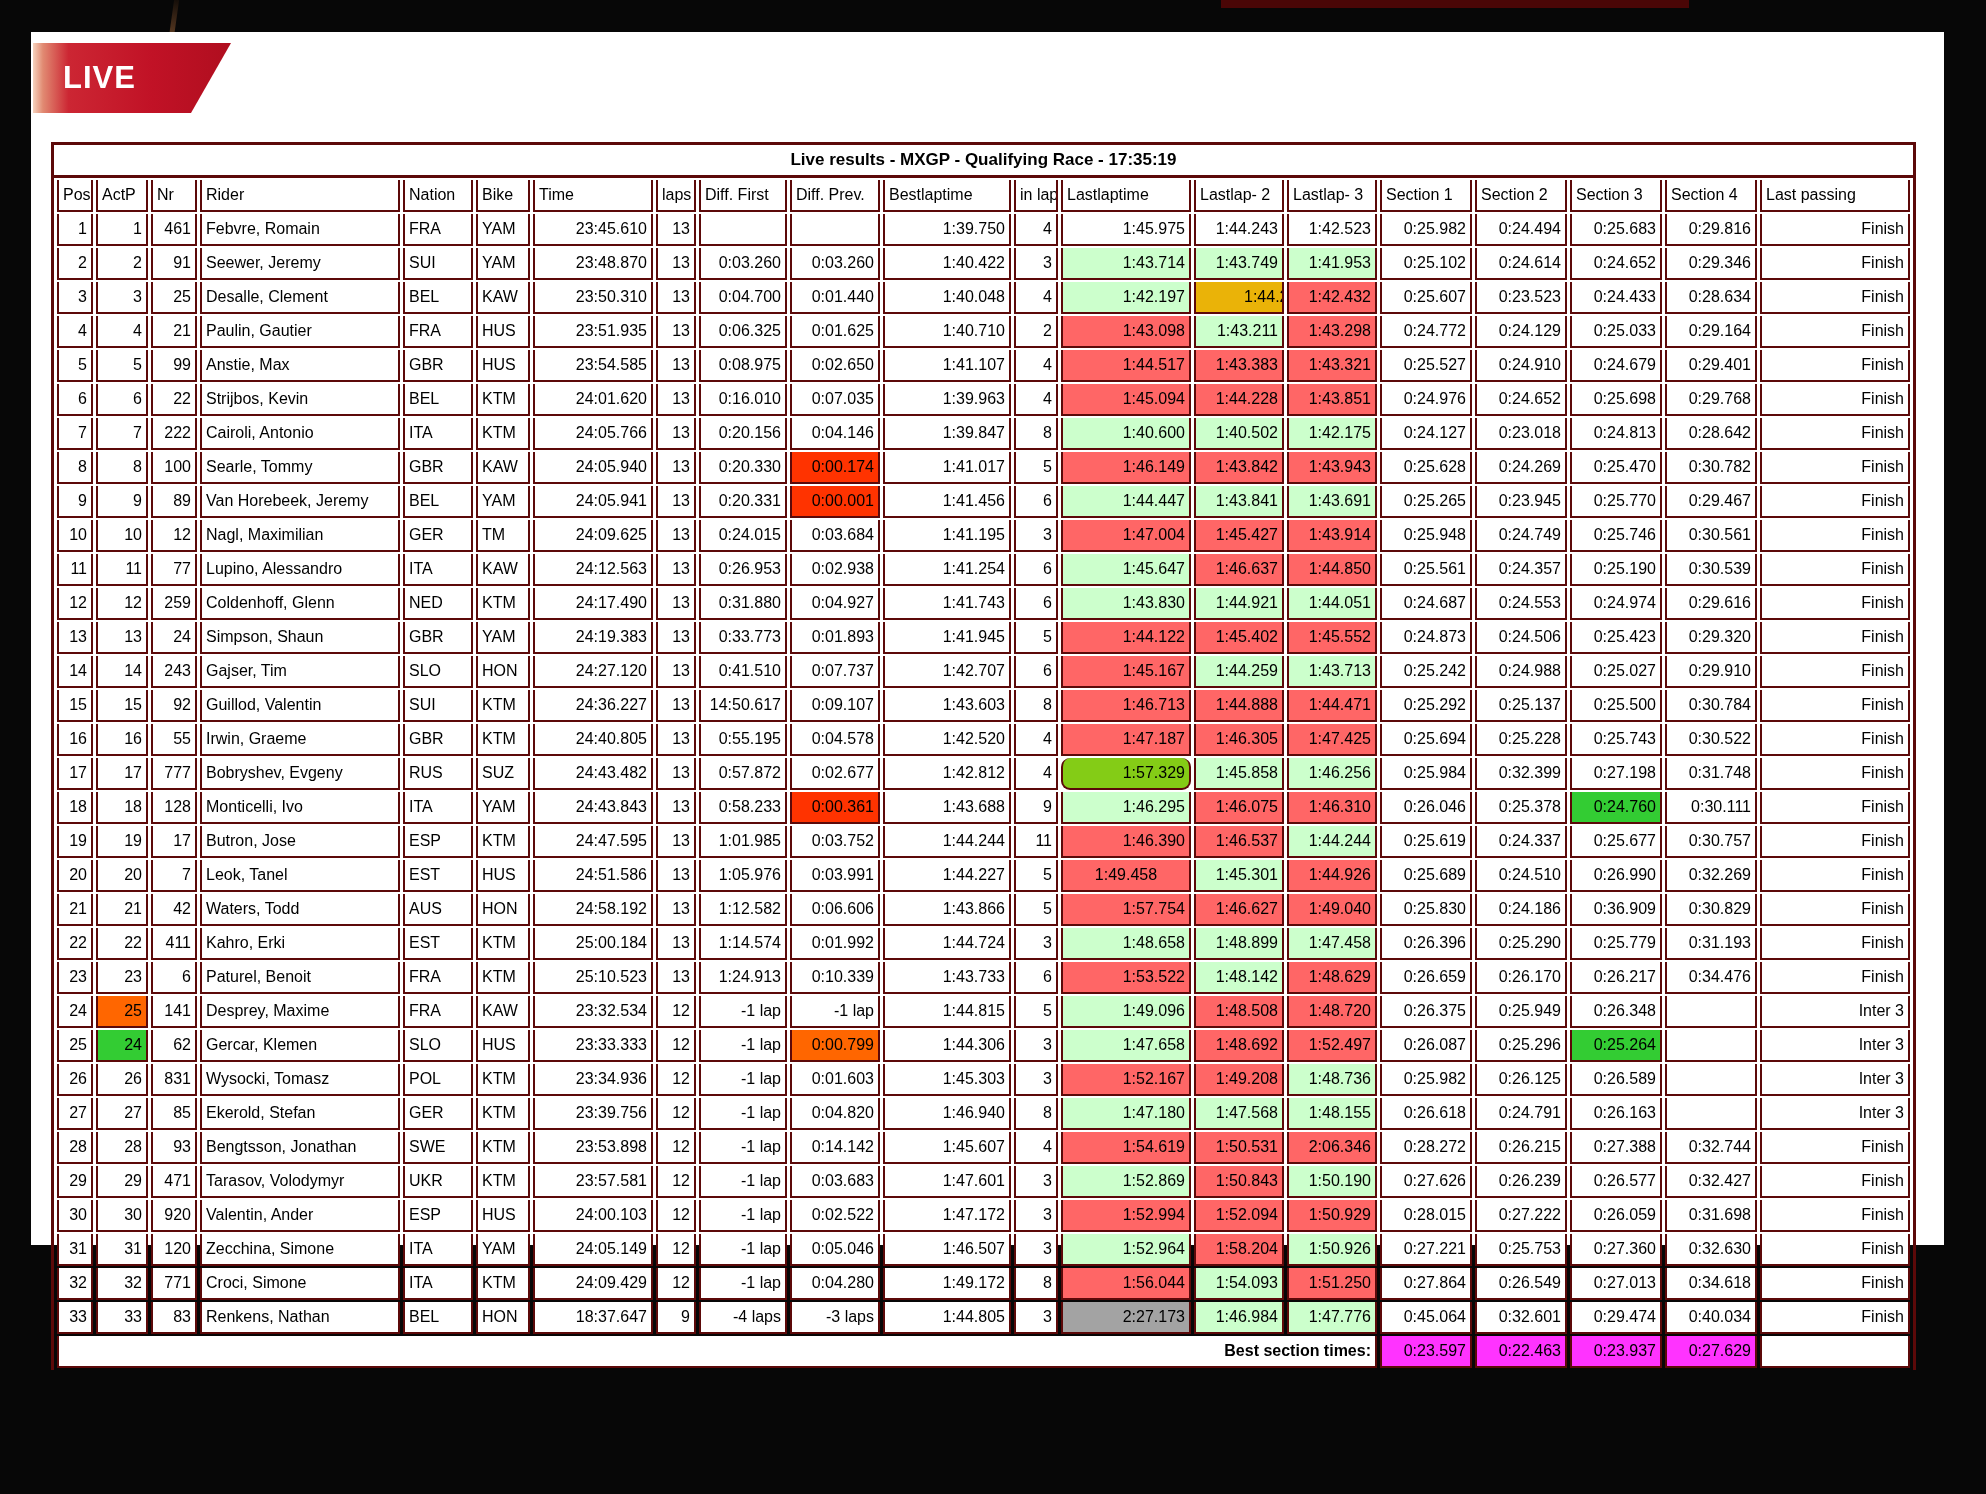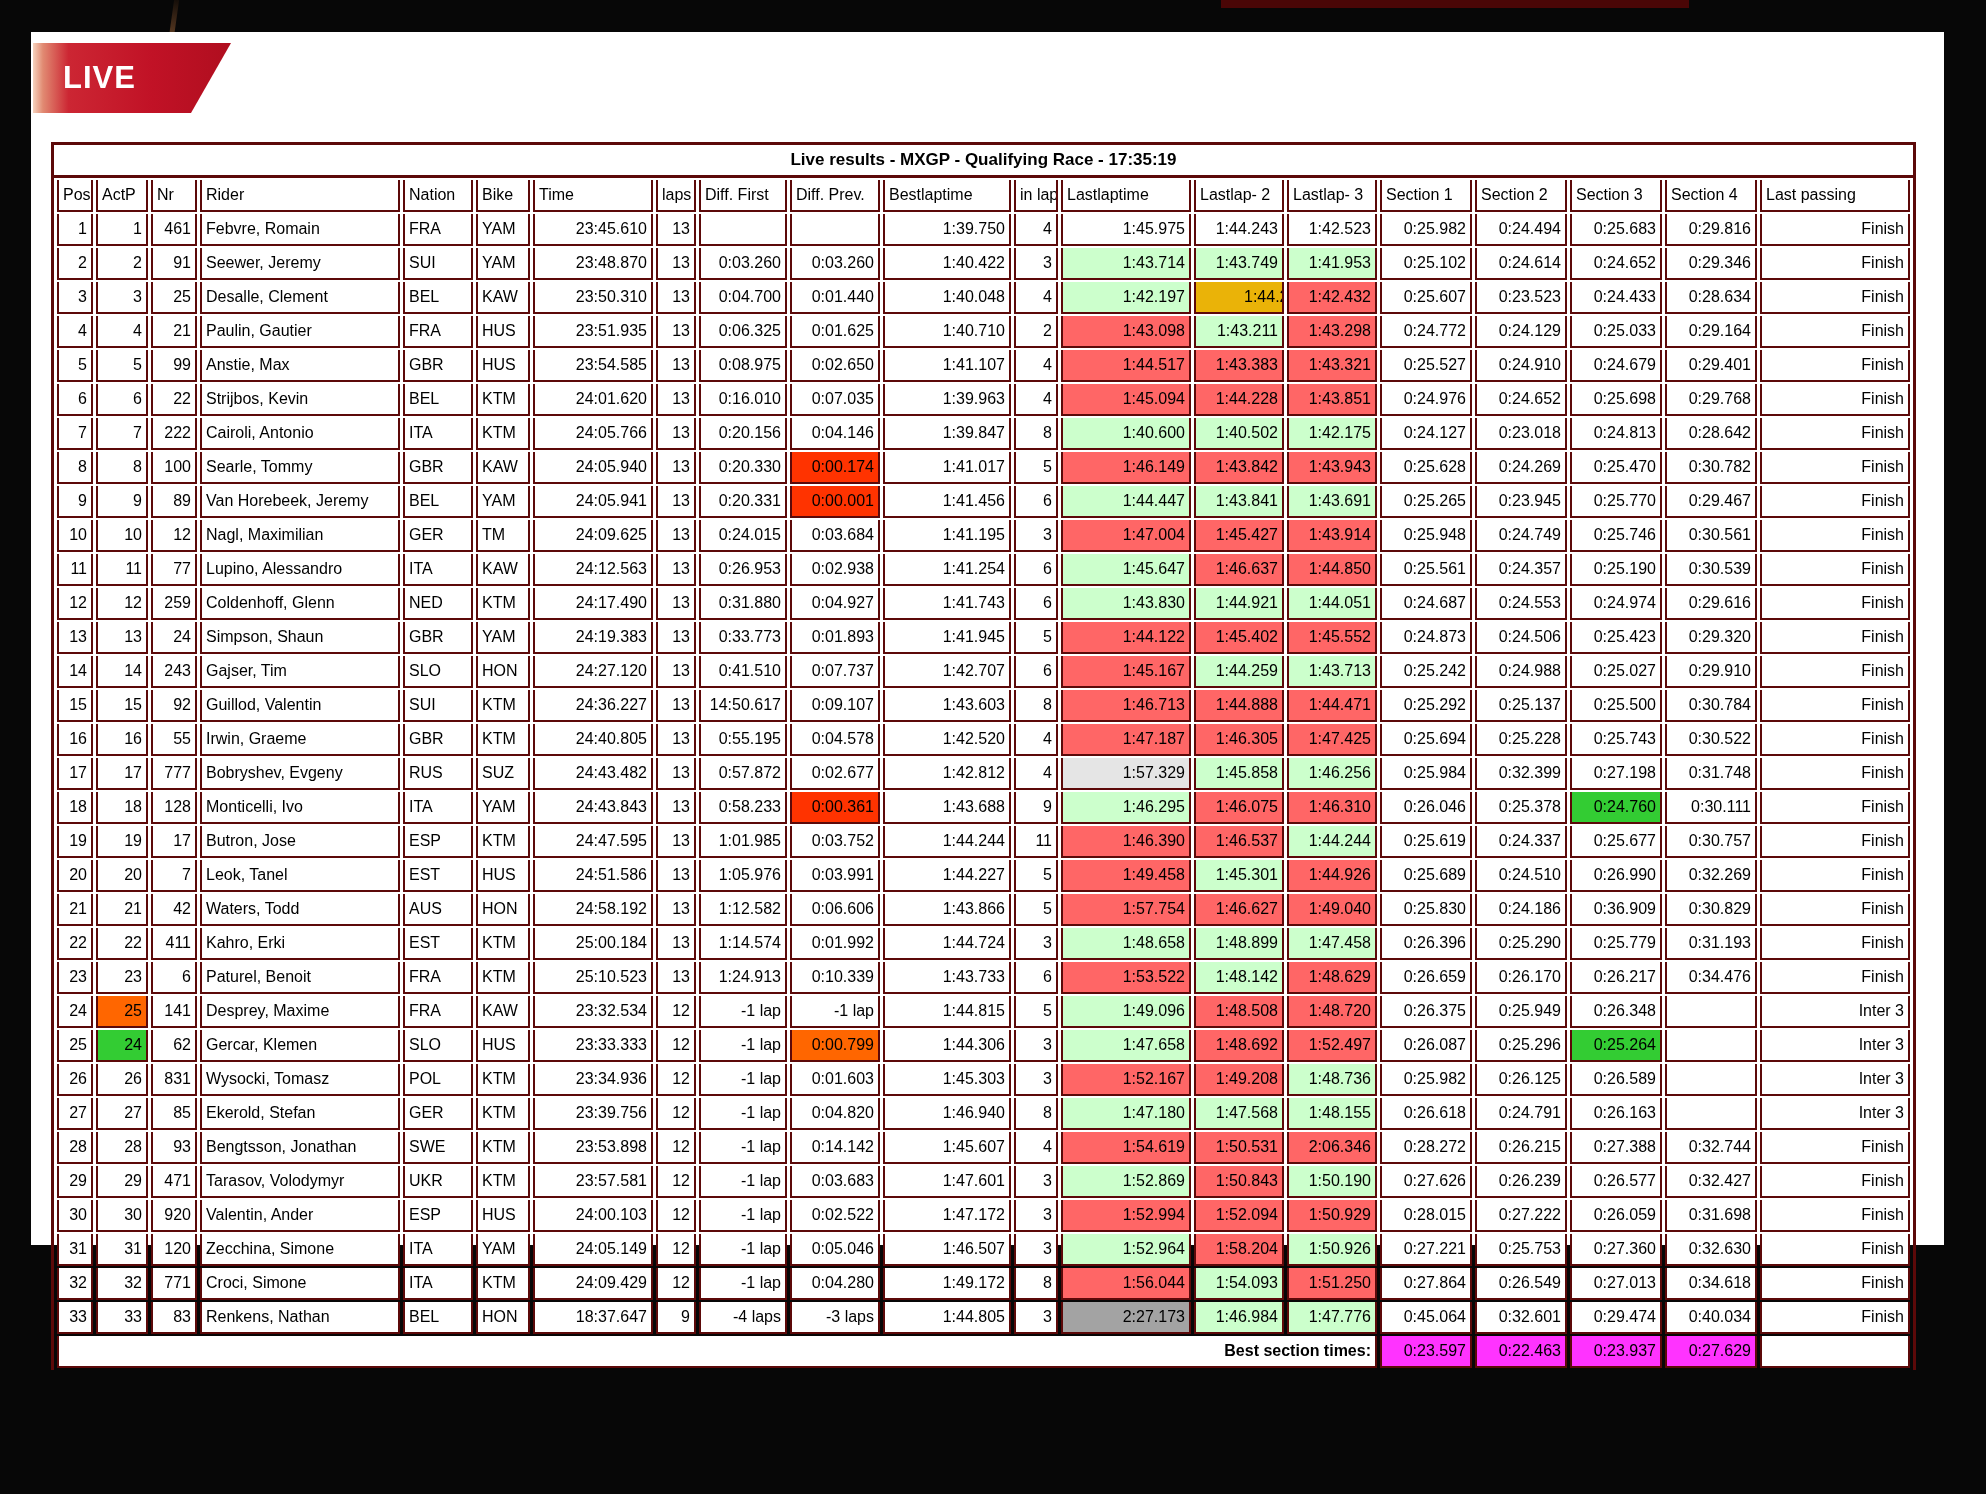--- a/index.html
+++ b/index.html
@@ -461,21 +461,21 @@
               <td class="ar">777</td>
               <td class="al rider-cell">Bobryshev, Evgeny</td>
               <td class="al">RUS</td>
               <td class="al">SUZ</td>
               <td class="ar">24:43.482</td>
               <td class="ar">13</td>
               <td class="ar">0:57.872</td>
               <td class="ar">0:02.677</td>
               <td class="ar">1:42.812</td>
               <td class="ar">4</td>
-              <td class="ar" style="background: #e5e5e5;">1:57.329</td>
+              <td class="ar" style="background: #84cc16; border-radius: 9px;">1:57.329</td>
               <td class="ar" style="background: rgb(204, 255, 204);">1:45.858</td>
               <td class="ar" style="background: rgb(204, 255, 204);">1:46.256</td>
               <td class="ar">0:25.984</td>
               <td class="ar">0:32.399</td>
               <td class="ar">0:27.198</td>
               <td class="ar">0:31.748</td>
               <td class="ar">Finish</td>
             </tr>
             <tr>
               <td class="ar">18</td>
@@ -527,21 +527,21 @@
               <td class="ar">7</td>
               <td class="al rider-cell">Leok, Tanel</td>
               <td class="al">EST</td>
               <td class="al">HUS</td>
               <td class="ar">24:51.586</td>
               <td class="ar">13</td>
               <td class="ar">1:05.976</td>
               <td class="ar">0:03.991</td>
               <td class="ar">1:44.227</td>
               <td class="ar">5</td>
-              <td class="ar" style="background: rgb(255, 102, 102);">1:49.458</td>
+              <td class="ar" style="background: rgb(255, 102, 102); text-align: center;">1:49.458</td>
               <td class="ar" style="background: rgb(204, 255, 204);">1:45.301</td>
               <td class="ar" style="background: rgb(255, 102, 102);">1:44.926</td>
               <td class="ar">0:25.689</td>
               <td class="ar">0:24.510</td>
               <td class="ar">0:26.990</td>
               <td class="ar">0:32.269</td>
               <td class="ar">Finish</td>
             </tr>
             <tr>
               <td class="ar">21</td>

